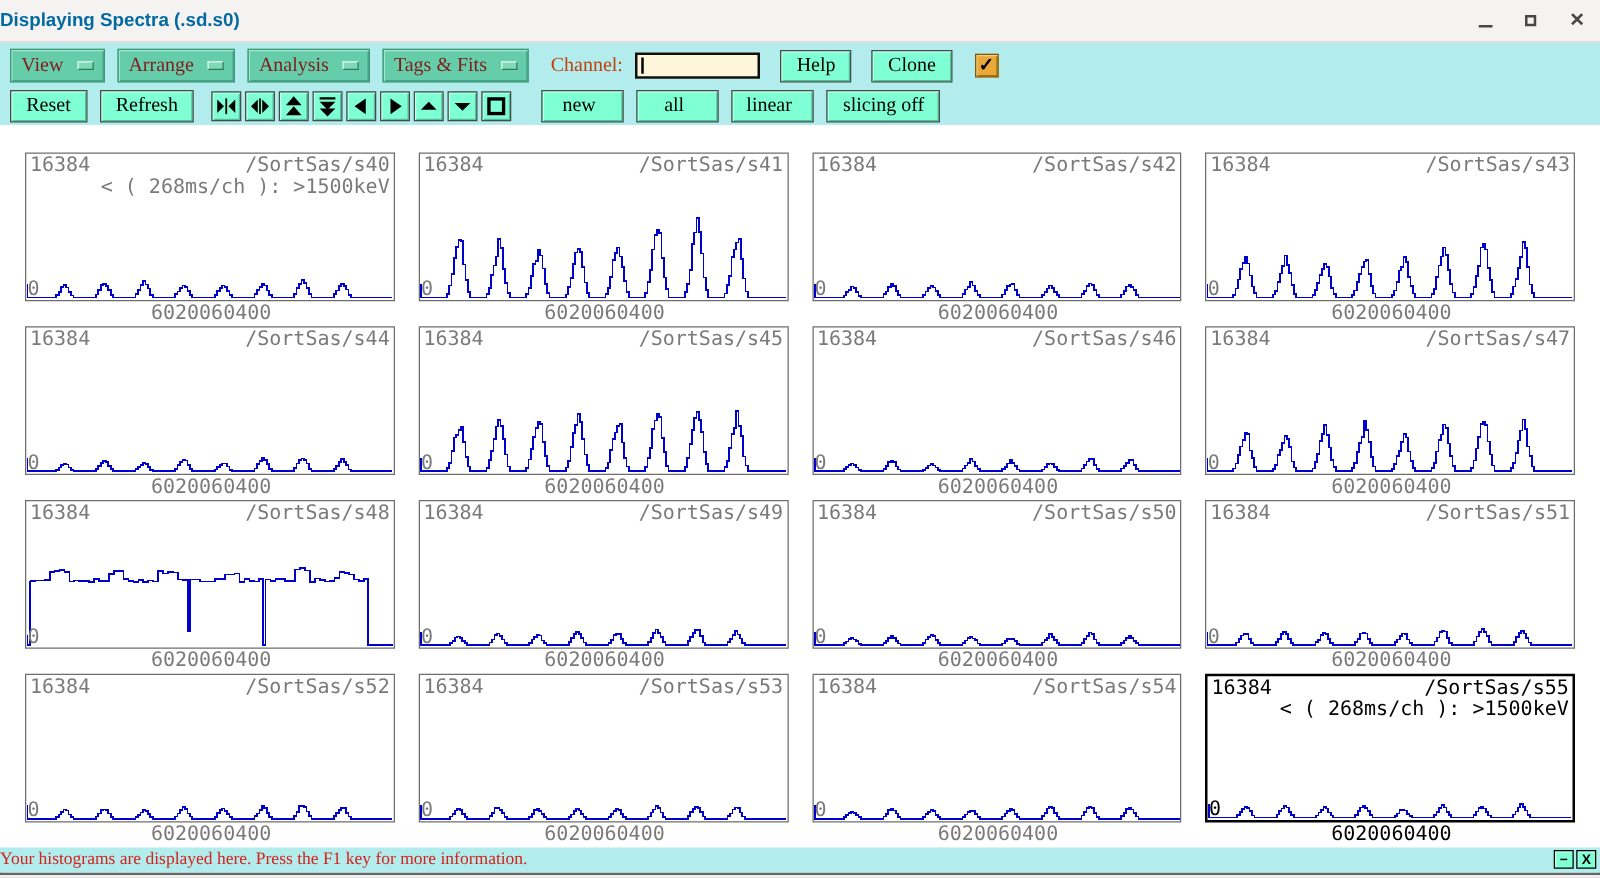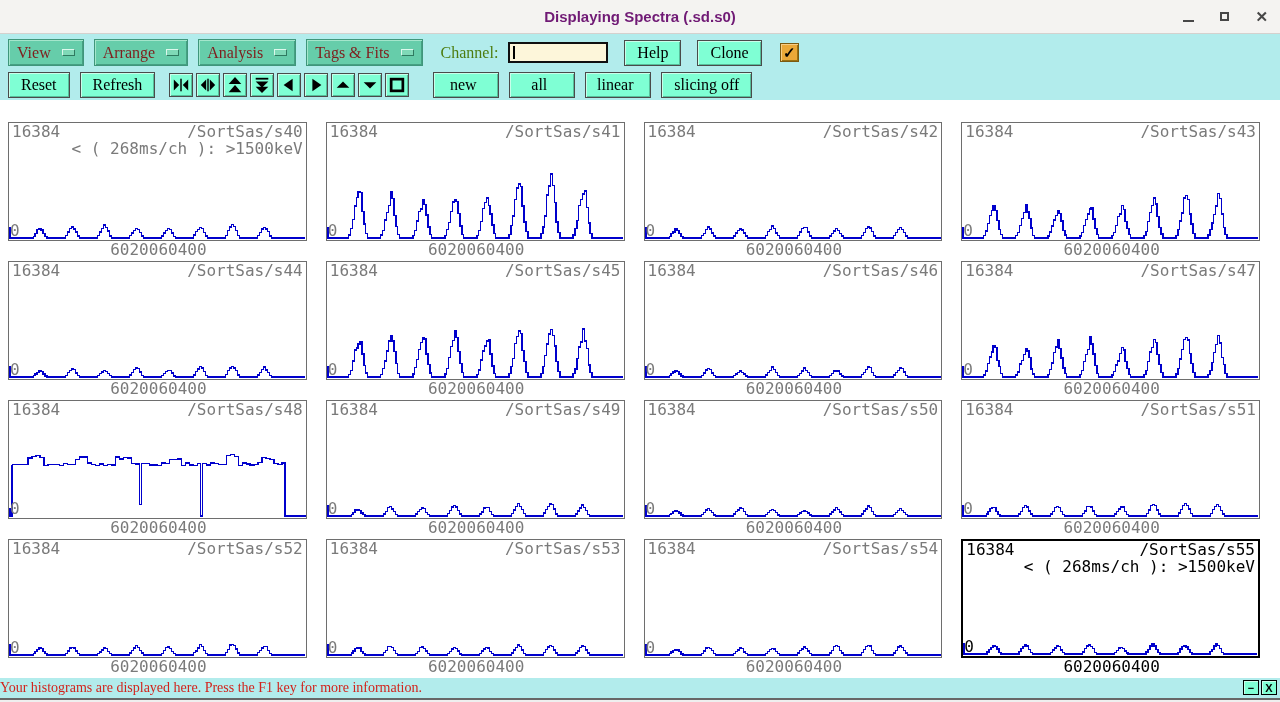--- a/index.html
+++ b/index.html
@@ -5,39 +5,39 @@
   * { box-sizing: border-box; }
   html,body { margin:0; padding:0; }
   body {
     width:1280px; height:702px; overflow:hidden; background:#ffffff;
     font-family:"Liberation Serif", serif;
     box-shadow: inset 0 0 0 1px #c4c4c4;
   }
   
   .titlebar { height:34px; background:#f4f3f1; border-bottom:1px solid #d4d1ce;
     display:flex; align-items:center; position:relative; }
-  .titlebar .title { flex:1; text-align:center; font-family:"Liberation Sans", sans-serif;
-    font-weight:bold; font-size:15px; color:#701a75; }
+  .titlebar .title { flex:1; text-align:left; font-family:"Liberation Sans", sans-serif;
+    font-weight:bold; font-size:15px; color:#0369a1; }
   .win-controls { position:absolute; right:12px; top:0; height:100%;
     display:flex; align-items:center; gap:26px; }
   .wb-min { width:11px; height:2px; background:#474747; margin-top:9px; }
   .wb-max { width:9px; height:9px; border:2px solid #474747; }
   .wb-close { font-family:"Liberation Sans",sans-serif; font-size:15px; font-weight:bold;
     color:#474747; line-height:1; }
   
   .toolbar { height:66px; background:#b2ecec; padding:4px 8px 0 8px; }
   .menurow { display:flex; align-items:center; gap:10px; height:29px; }
   .menu-btn { height:27px; background:#66cdaa; border:1px solid #3f967b;
     box-shadow: inset 1px 1px 0 #a4e6cc, inset -1px -1px 0 #46a083;
     font-family:"Liberation Serif", serif; font-size:16px; color:#7f1d1d;
     padding:0 8px; display:flex; align-items:center; gap:11px; cursor:default; }
   .dash { width:13px; height:7px; background:#7fd9b7;
     border-top:1px solid #dcf8ec; border-left:1px solid #dcf8ec;
     border-bottom:1px solid #2f7a60; border-right:1px solid #2f7a60; }
-  .channel-label { color:#4d7c0f; font-size:16px; margin-left:8px;text-align:right; }
+  .channel-label { color:#c2410c; font-size:16px; margin-left:8px;text-align:right; }
   .channel-input { width:100px; height:21px; background:#fdf6da; border:2px solid #101010;
     display:flex; align-items:center; padding:0 3px; }
   .caret { display:inline-block; width:2px; height:13px; background:#000; }
   .lite-btn { height:26px; background:#7fffd4; border:1px solid #4a4a4a;
     box-shadow: inset 1px 1px 0 #c8ffea, inset -1px -1px 0 #57bd9a;
     font-family:"Liberation Serif", serif; font-size:16px; color:#000;
     display:flex; align-items:center; justify-content:center; padding:0 12px; cursor:default; }
   .gap-l { margin-left:6px; }
   .checkbox { width:19px; height:19px; background:#eaa838; border:1px solid #7c5a10;
     box-shadow: inset 1px 1px 0 #f6cd86, inset -1px -1px 0 #9a7212;
@@ -46,21 +46,21 @@
   .btnrow { display:flex; align-items:center; gap:10px; height:30px; margin-top:3px; }
   .icons-group { display:flex; gap:3px; margin-left:4px; }
   .icon-btn { width:24px; height:24px; background:#7fffd4; border:1px solid #4a4a4a;
     box-shadow: inset 1px 1px 0 #c8ffea, inset -1px -1px 0 #57bd9a;
     display:flex; align-items:center; justify-content:center; padding:0; }
   .icon-btn svg { width:18px; height:18px; display:block; }
   .wide { min-width:66px;padding-left:6px; }
   .wider { min-width:84px; }
   .group-shift { margin-left:14px; }
   
-  .main { height:578px; background:#ffffff; padding:22px 20px 0 8px; }
+  .main { height:578px; background:#ffffff; padding:22px 20px 0 20px; }
   .grid { display:grid; grid-template-columns:repeat(4, 1fr); column-gap:19px; row-gap:3px; }
   .chart { position:relative; height:119px; border:1px solid #6e6e6e; background:#fff;
     font-family:"DejaVu Sans Mono", monospace; font-size:16px; color:#7a7a7a; }
   .cell.selected .chart { border:2px solid #000; color:#000; }
   .chart .ymax   { position:absolute; top:-1px; left:3px; z-index:2; }
   .chart .plabel { position:absolute; top:-1px; right:3px; z-index:2; }
   .chart .extra  { position:absolute; top:16px; right:3px; z-index:2; white-space:pre; }
   .chart .yzero  { position:absolute; bottom:0; left:1px; z-index:2; }
   .chart svg { position:absolute; left:0; top:0; width:100%; height:100%; z-index:1; }
   .xaxis { display:flex; justify-content:center; height:17px; line-height:17px;

